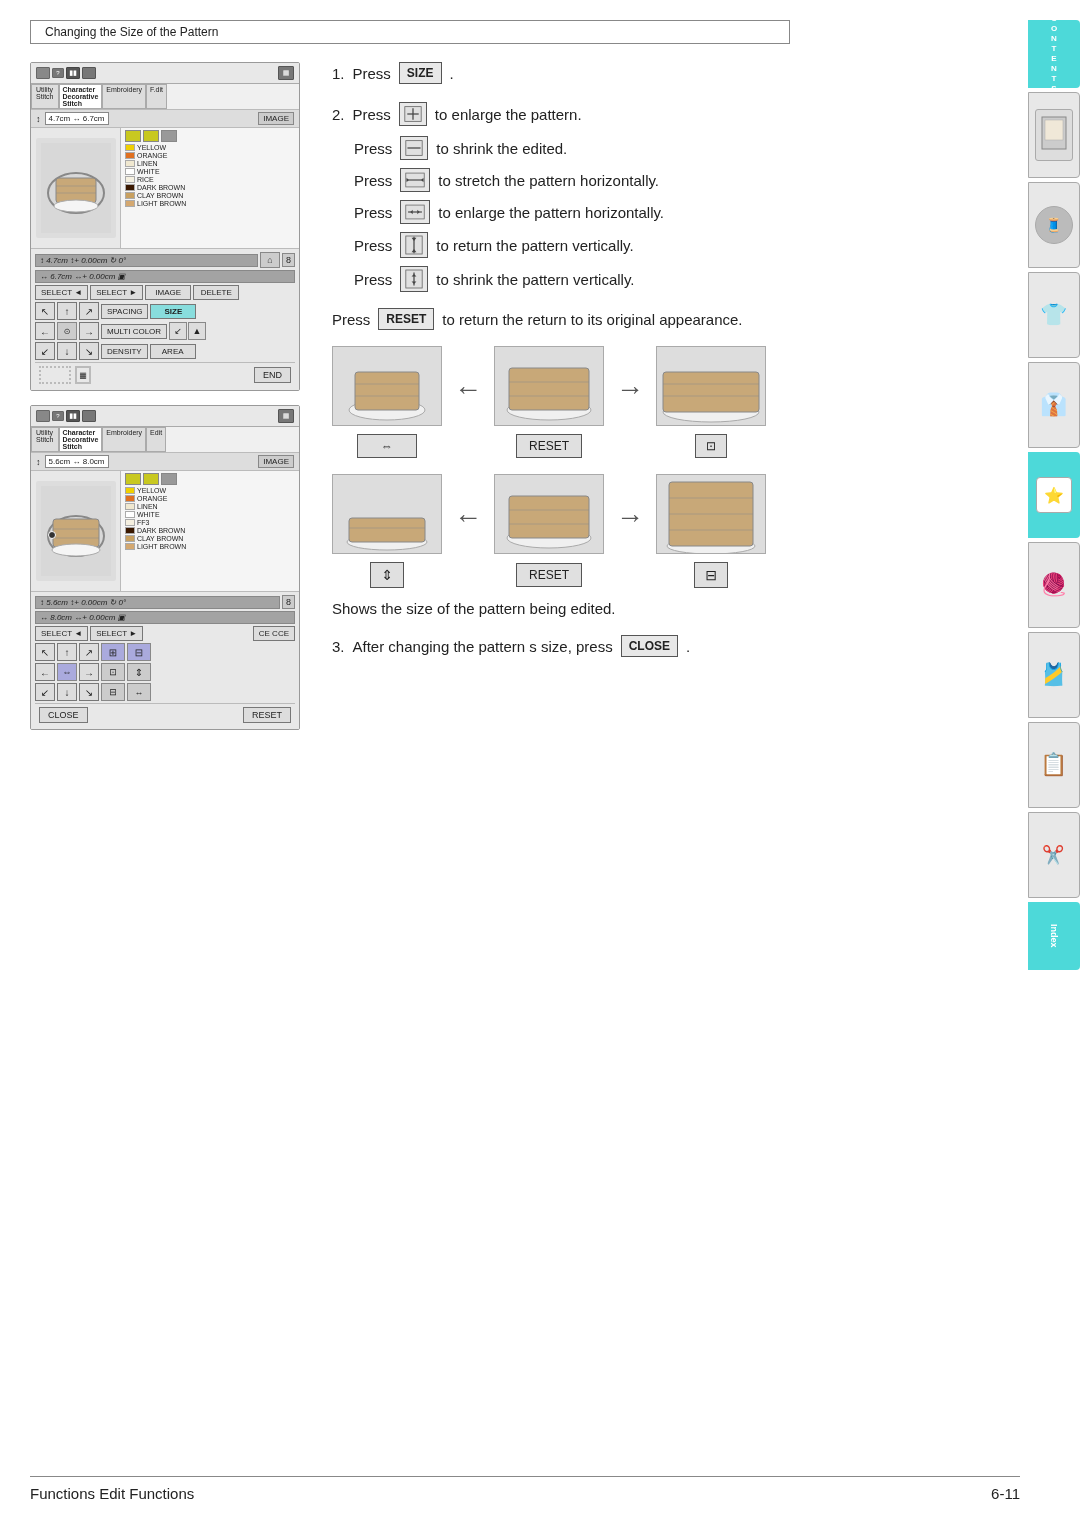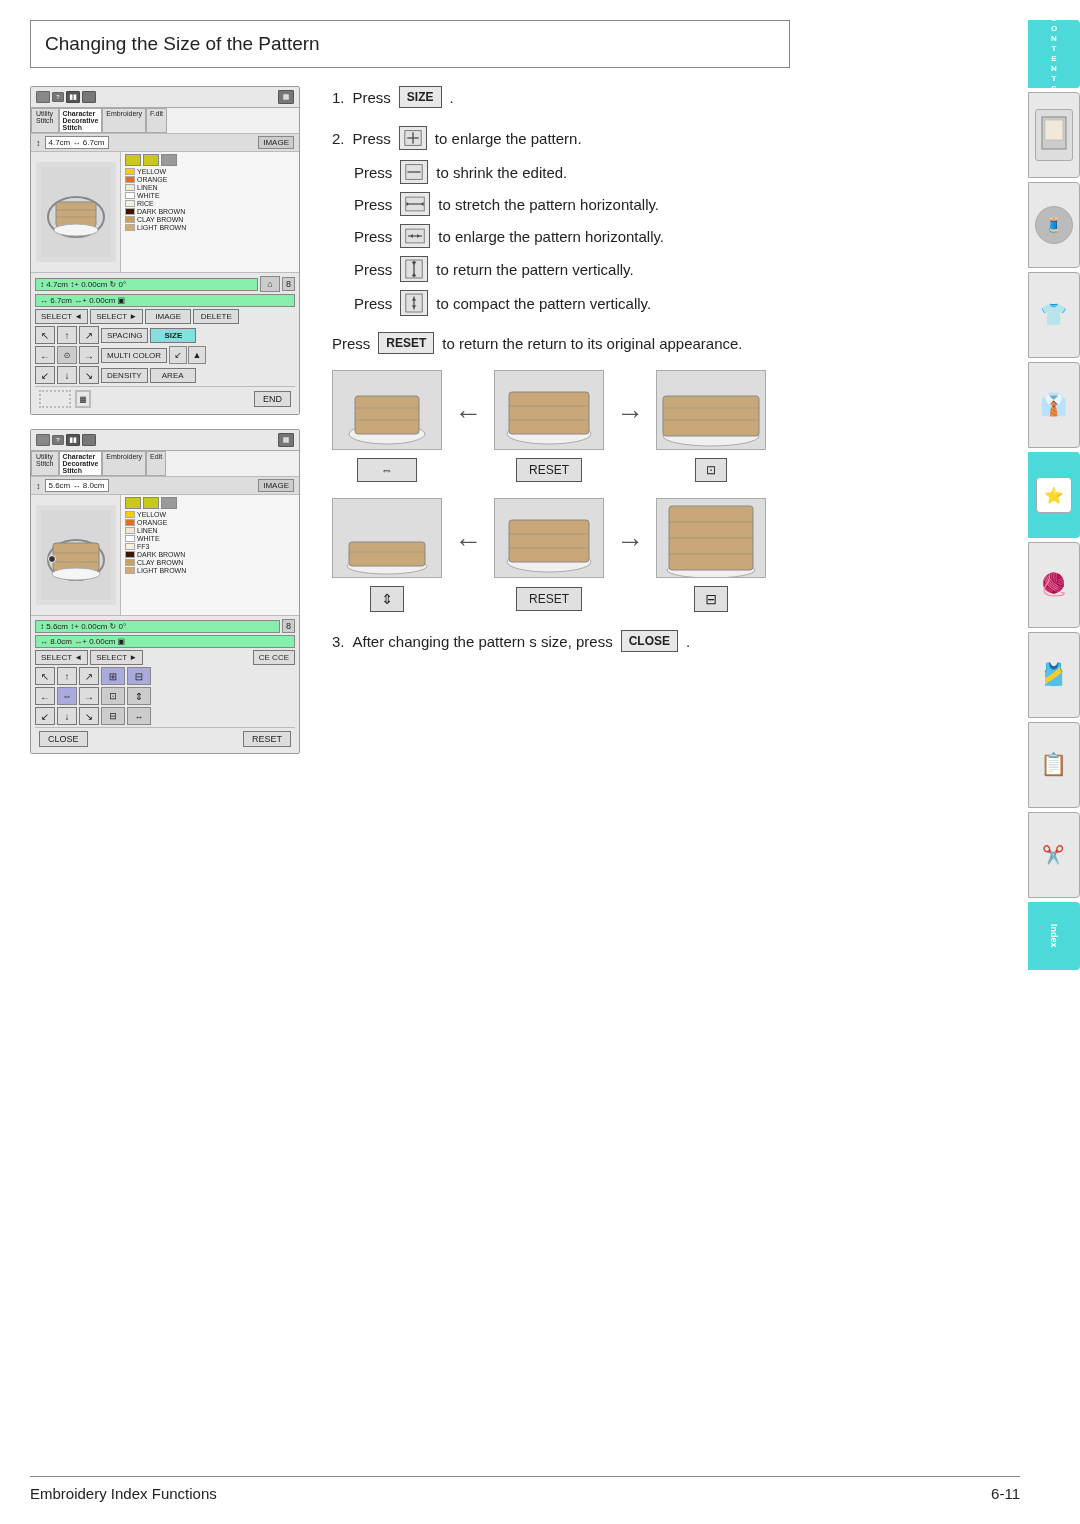--- a/index.html
+++ b/index.html
@@ -13,23 +13,23 @@
       position: relative;
     }
 
     .main-content {
       margin: 0 60px 0 30px;
       padding: 20px 0;
     }
 
     .page-title-box {
       border: 1px solid #888;
-      padding: 12px 14px;
+      padding: 4px 14px;
       margin-bottom: 18px;
-      font-size: 19px;
+      font-size: 12px;
       font-weight: normal;
       display: inline-block;
       width: 760px;
     }
 
     .content-area {
       display: flex;
       flex-direction: row;
       gap: 0;
     }
@@ -109,23 +109,24 @@
       display: flex;
       gap: 2px;
       margin-bottom: 2px;
       align-items: center;
       font-size: 8px;
     }
 
     .ctrl-info {
       font-size: 8px;
       border: 1px solid #888;
-      background: #86efac;
+      background: #a3a3a3;
       padding: 1px 4px;
       flex: 1;
+      font-style: italic;
     }
 
     .btn-small {
       border: 1px solid #777;
       background: #ddd;
       padding: 2px 5px;
       font-size: 8px;
       cursor: pointer;
       white-space: nowrap;
     }
@@ -658,21 +659,21 @@
         <div class="press-row">
           <span>Press</span>
           <div class="inline-btn-icon" style="width:28px;height:26px;">
             <svg width="22" height="24" viewBox="0 0 22 24">
                 <rect x="1" y="1" width="20" height="22" fill="#e0e0e0" stroke="#666" stroke-width="1"></rect>
                 <line x1="11" y1="4" x2="11" y2="20" stroke="#444" stroke-width="1.5"></line>
                 <polygon points="8,9 14,9 11,6" fill="#444"></polygon>
                 <polygon points="8,15 14,15 11,18" fill="#444"></polygon>
               </svg>
           </div>
-          <span>to compact the pattern vertically.</span>
+          <span>to shrink the pattern vertically.</span>
         </div>
 
         <div style="margin: 16px 0 16px 0; display:flex; align-items:center; gap:8px; font-size:15px;">
           <span>Press</span>
           <div class="inline-btn" style="font-size:12px;min-width:50px;">RESET</div>
           <span>to return the return to its original appearance.</span>
         </div>
 
         <div class="diagram-area">
 
@@ -761,33 +762,34 @@
             <div style="width:28px;"></div>
             <div style="width:110px;display:flex;justify-content:center;">
               <div style="border:1px solid #555;background:#e0e0e0;padding:4px 12px;font-size:12px;cursor:pointer;">RESET</div>
             </div>
             <div style="width:28px;"></div>
             <div style="width:110px;display:flex;justify-content:center;">
               <div style="border:1px solid #555;background:#e0e0e0;padding:4px 10px;font-size:14px;cursor:pointer;">⊟</div>
             </div>
           </div>
 
+          <div style="text-align:left;font-size:15px;margin:8px 0 16px 0;">Shows the size of the pattern being edited.</div>
 
         </div>
       </div>
 
       <div class="step">
         <div class="step3-line">
           <span>3.</span>
           <span>After changing the pattern s size, press</span>
           <div class="inline-btn" style="font-size:12px;min-width:50px;">CLOSE</div>
           <span>.</span>
         </div>
       </div>
 
     </div>
   </div>
 </div>
 
 <div class="footer">
-  <span>Embroidery Index Functions</span>
+  <span>Functions Edit Functions</span>
   <span>6-11</span>
 </div>
 
 </body></html>

